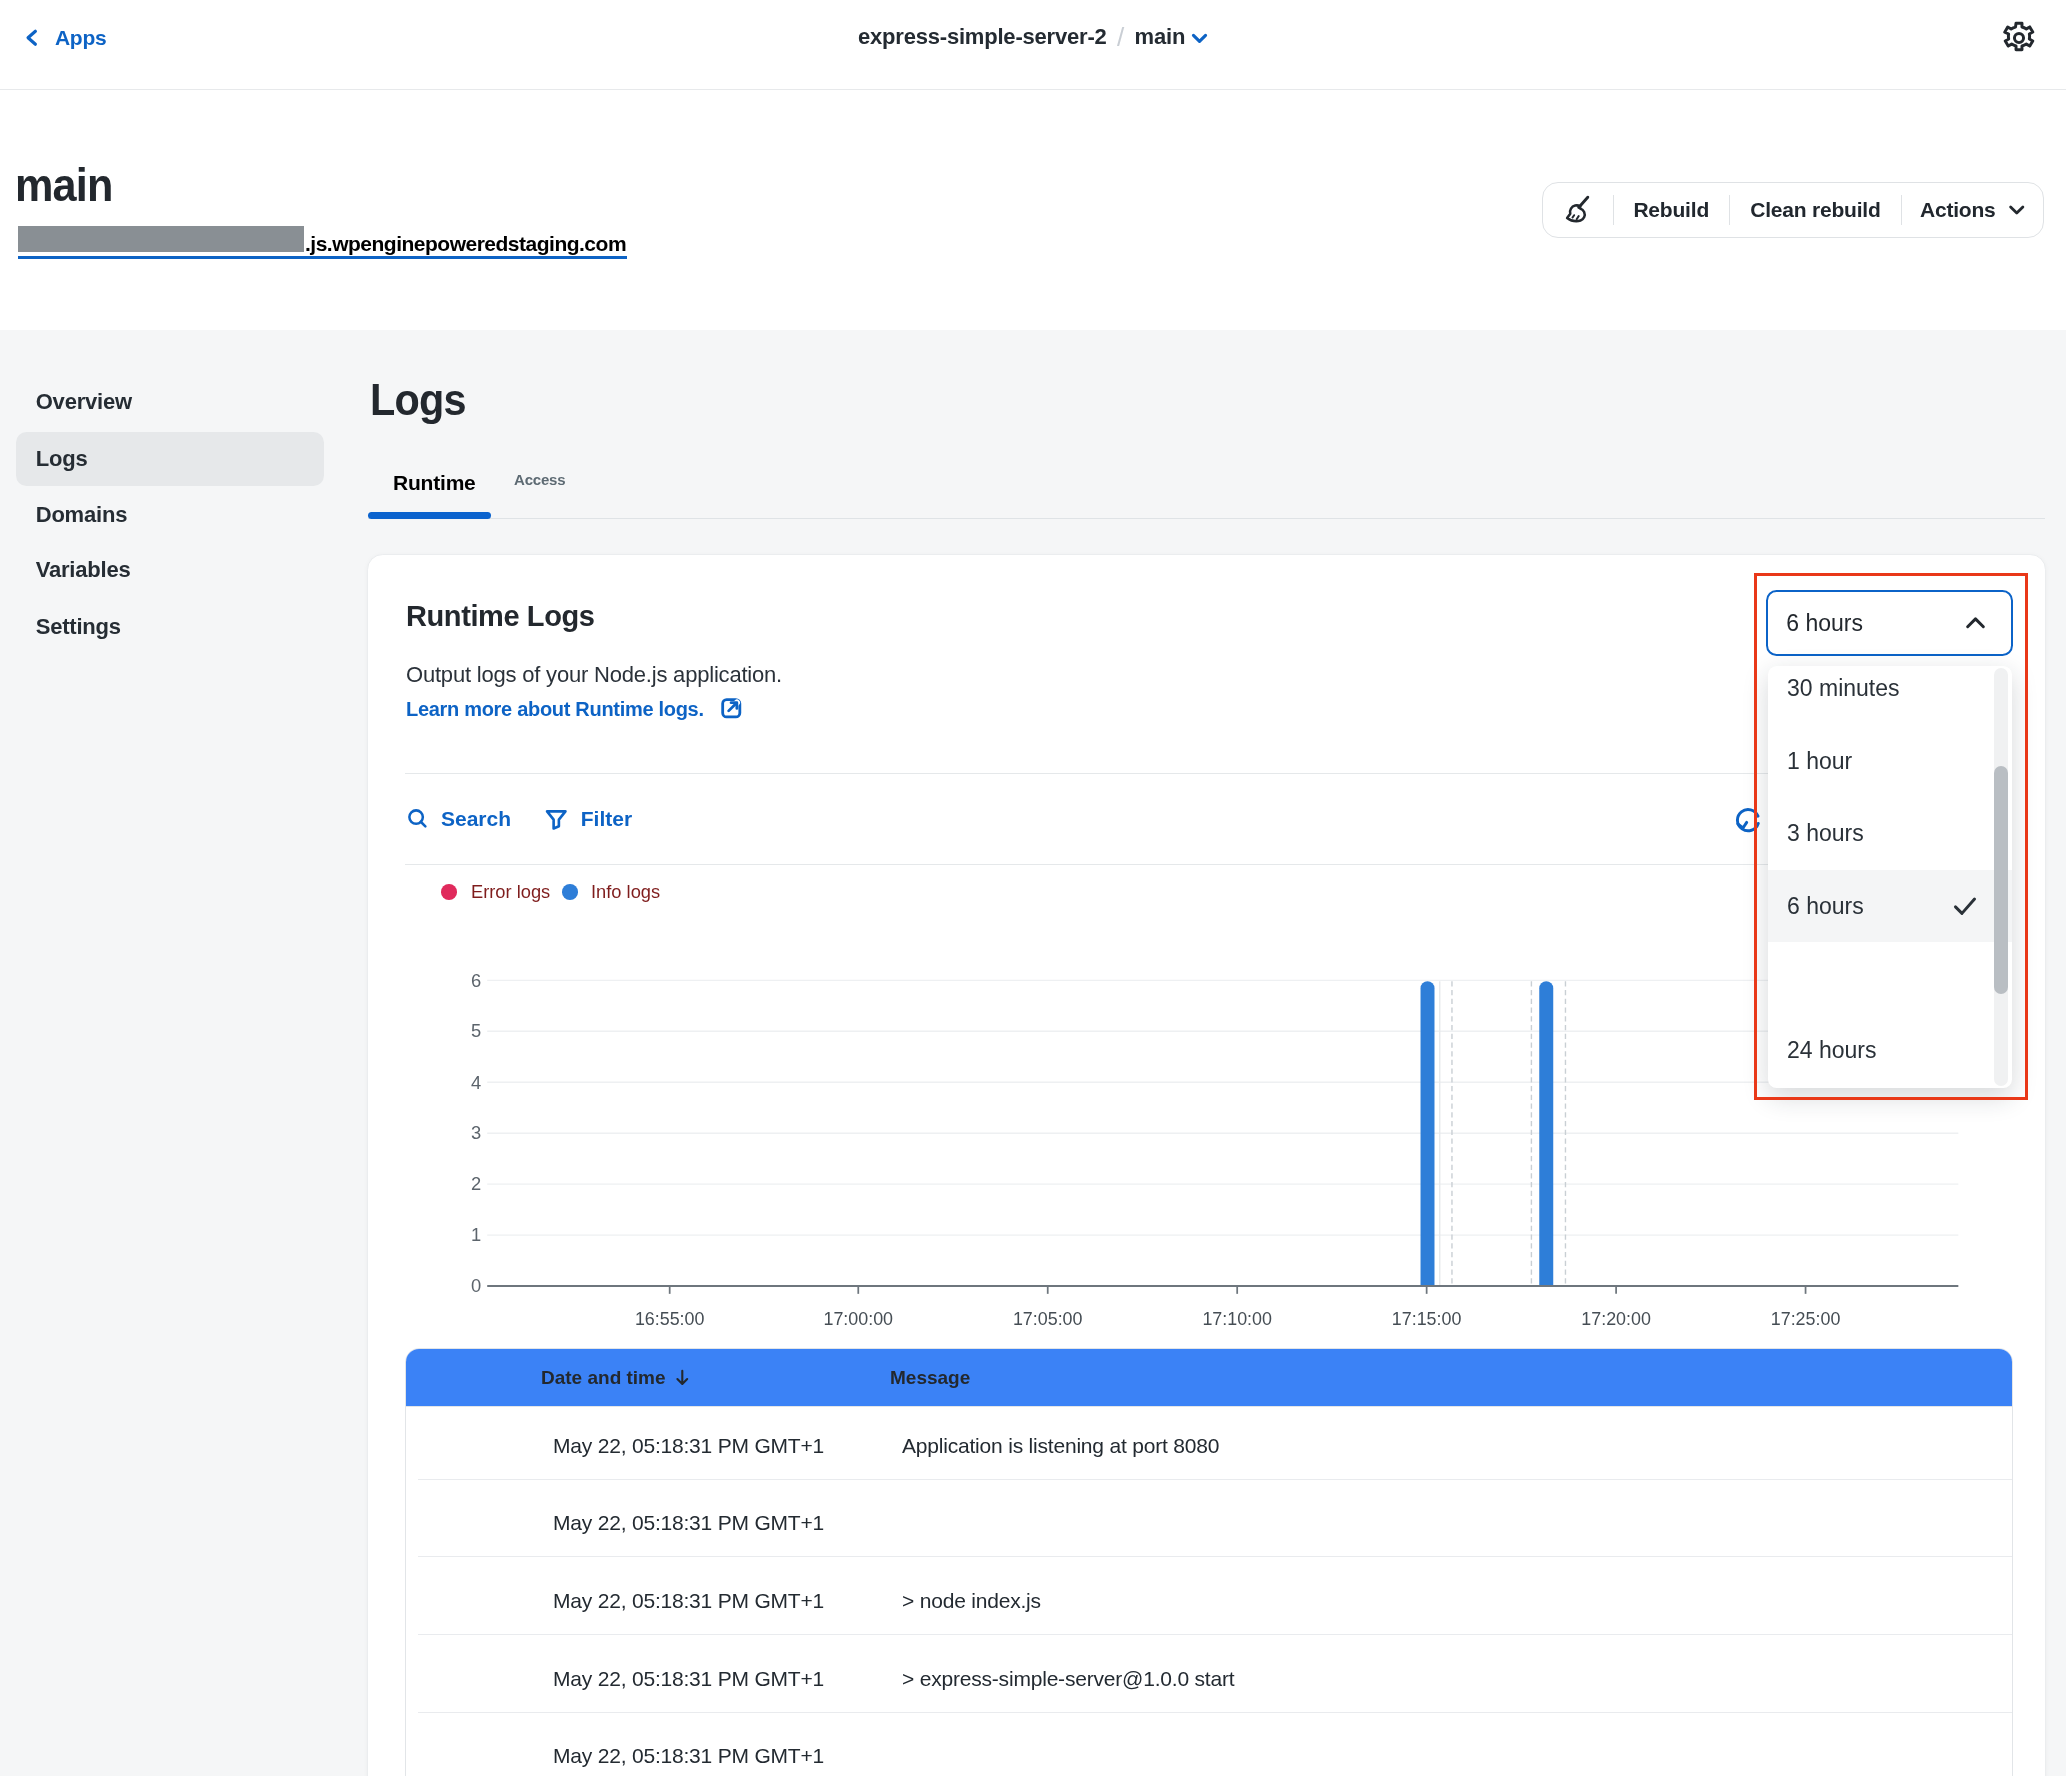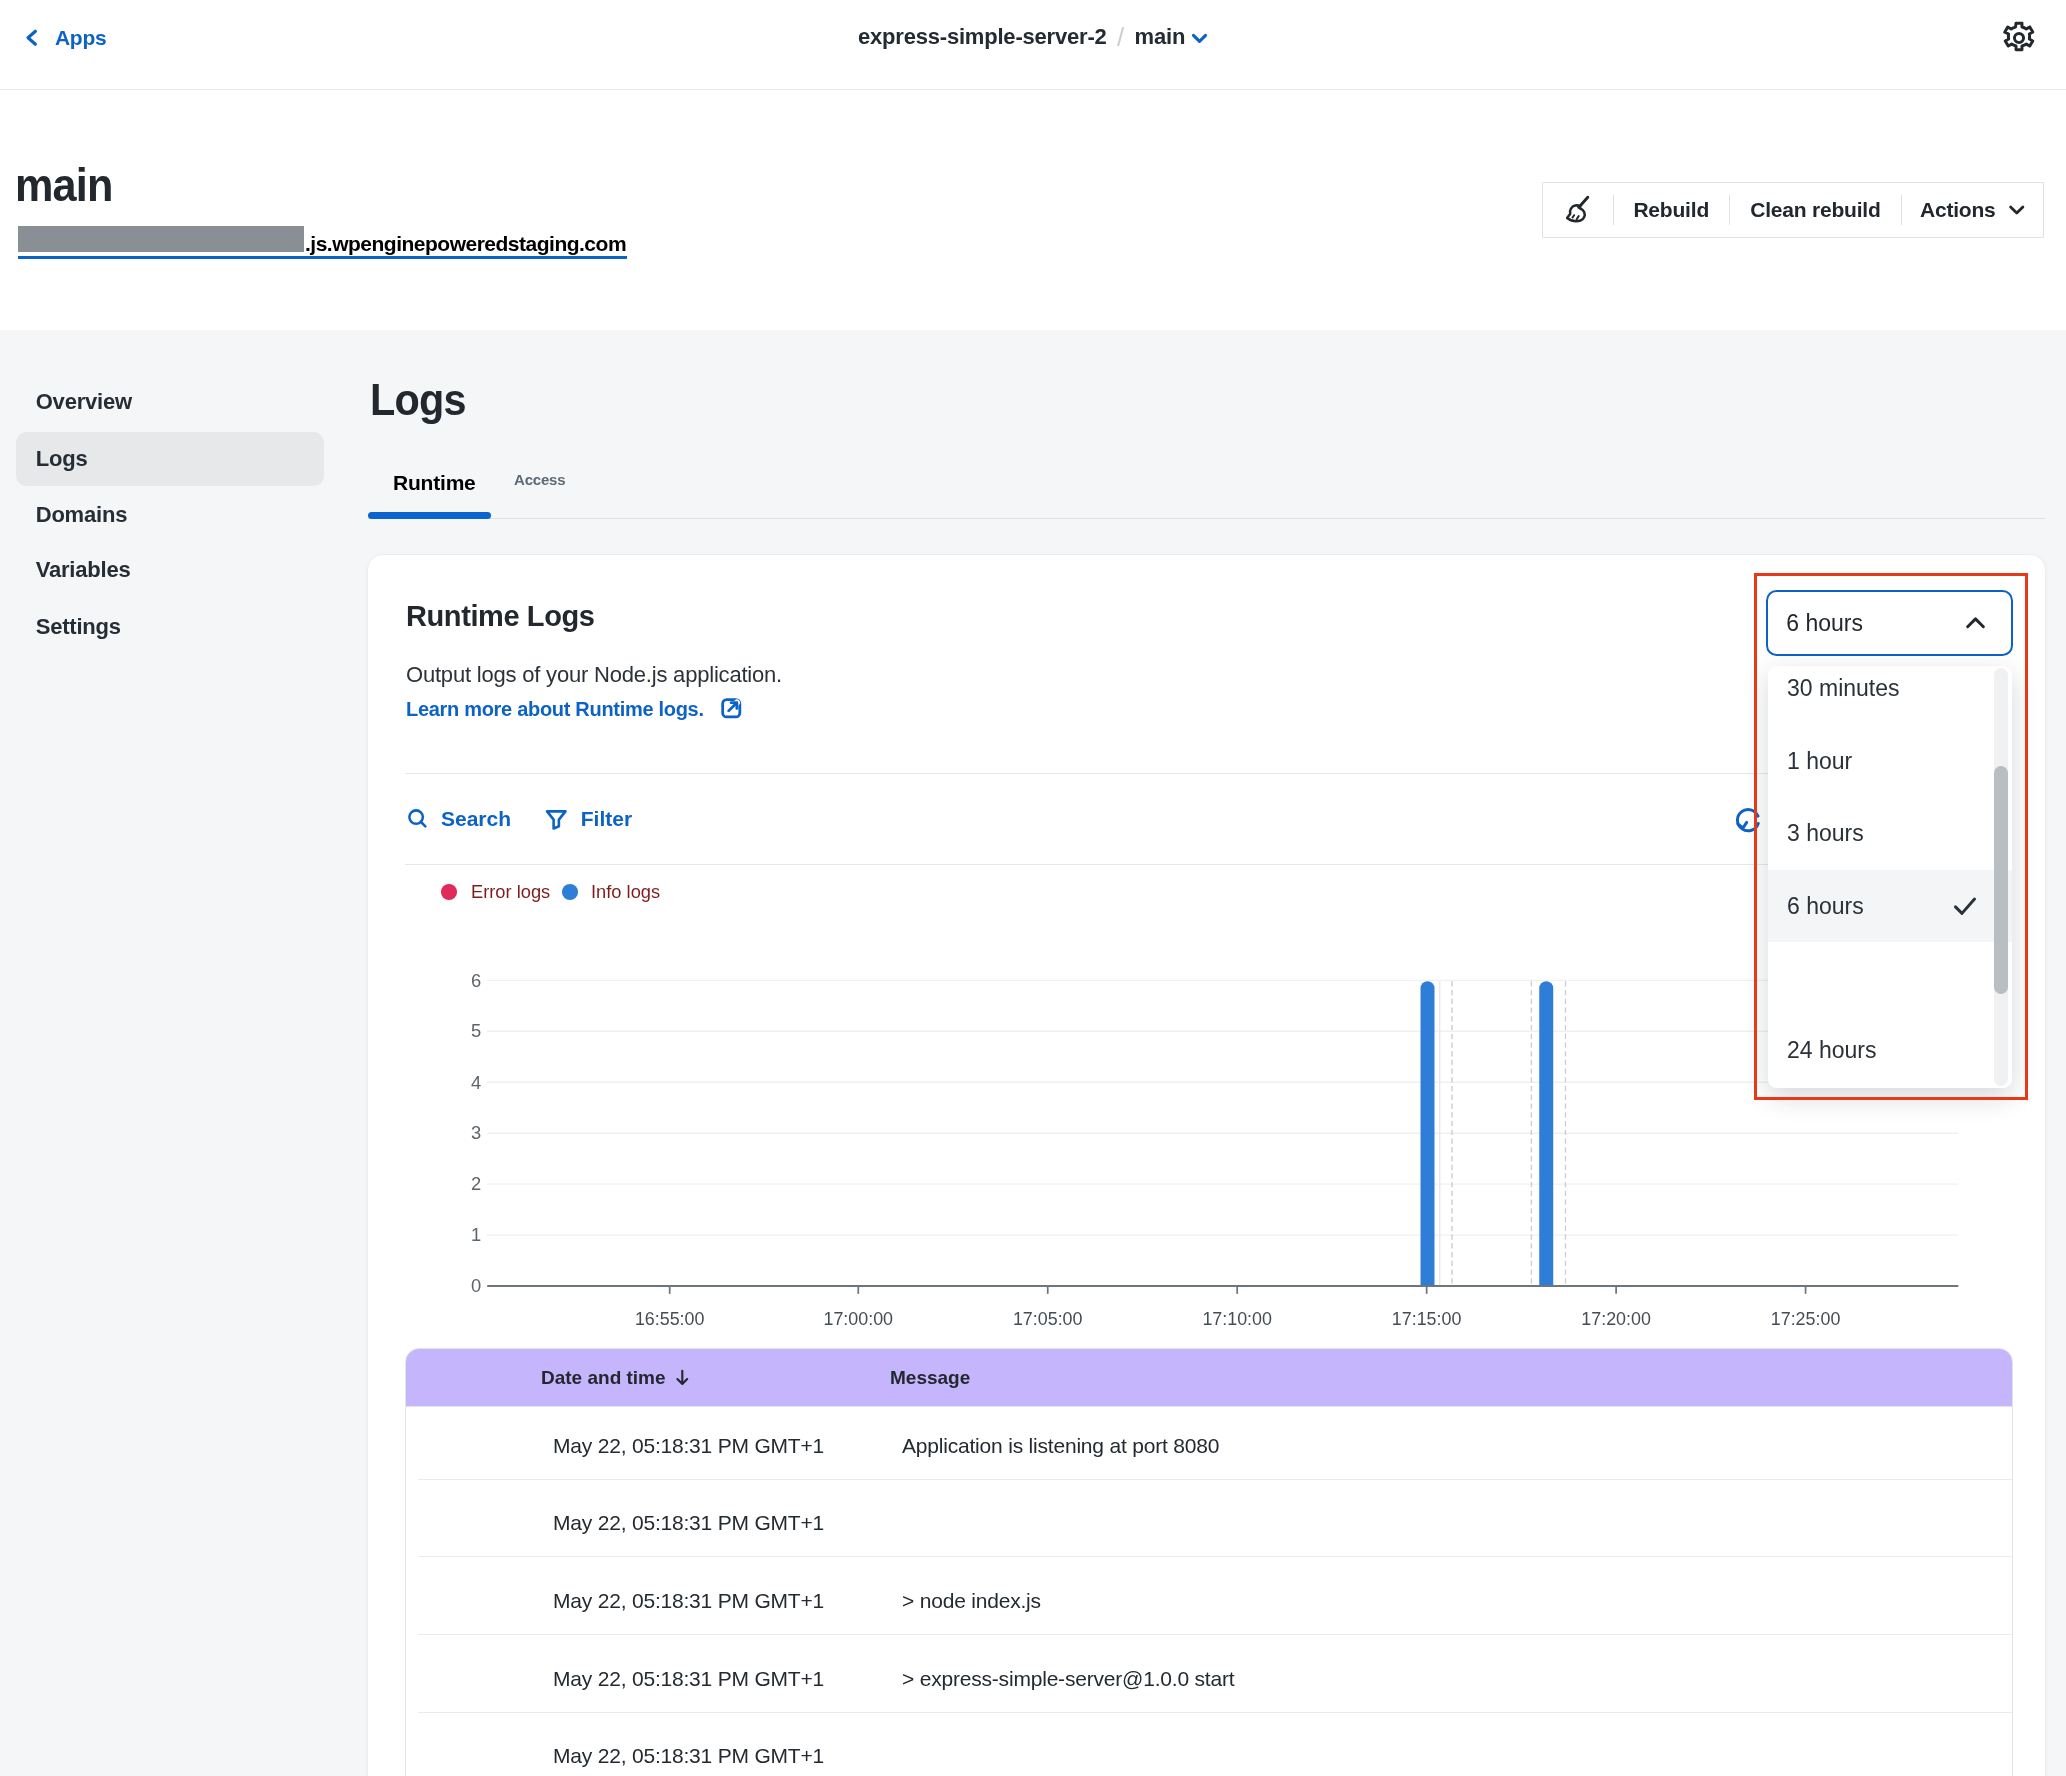--- a/index.html
+++ b/index.html
@@ -22,21 +22,21 @@
 
 
 #hero { position:absolute; left:0; top:90px; width:2067px; height:240px; background:#fff; }
 #h-main { position:absolute; left:15px; top:71px; font-size:47px; line-height:1; font-weight:bold;
   color:#23282e; letter-spacing:-0.9px; transform:scaleX(0.92); transform-origin:left top; }
 #h-link { position:absolute; left:305px; top:143px; font-size:21px; line-height:1; font-weight:bold;
   color:#000000; letter-spacing:-0.5px;}
 #redact { position:absolute; left:18.3px; top:136px; width:286px; height:26px; background:#898f94; }
 #lunder { position:absolute; left:18.3px; top:166px; width:609px; height:2.6px; background:#0d63c5; }
 #btngroup { position:absolute; left:1542px; top:92px; width:502px; height:56px;
-  background:#fff; border:0.9px solid #dfe2e5; border-radius:1px; display:flex;
+  background:#fff; border:0.9px solid #dfe2e5; border-radius:16px; display:flex;
   align-items:center; }
 #btngroup .seg { display:flex; align-items:center; justify-content:center;
   font-size:21px; font-weight:bold; color:#21272e; letter-spacing:-0.2px; }
 #btngroup .div { width:0.9px; height:30px; background:#dfe2e5; }
 
 
 #lower { position:absolute; left:0; top:330px; width:2067px; height:1446px;
   background:#f5f6f7;padding-left:12px; }
 
 
@@ -69,21 +69,21 @@
 .carddiv { position:absolute; left:37px; width:1607px; height:0.9px; background:#e5e8ea; }
 #sf-row { position:absolute; left:38px; top:251px; height:26px; display:flex;
   align-items:center; font-size:21px; font-weight:bold; color:#0d63c5; }
 #legend { position:absolute; left:73px; top:328px; width:349px; height:19px;
   font-size:18.3px; line-height:17.5px; color:#7f1d1d;text-align:right; }
 .dot { width:15.7px; height:15.7px; border-radius:50%; display:inline-block; }
 
 
 #tbl { position:absolute; left:37px; top:793px; width:1608px; height:489px;
   border:0.9px solid #e2e5e8; border-radius:14px 14px 0 0; background:#fff; overflow:hidden; }
-#tbl-head { position:absolute; left:0; top:0; width:100%; height:58px; background:#c4b5fd;
+#tbl-head { position:absolute; left:0; top:0; width:100%; height:58px; background:#3b82f6;
   border-bottom:0.9px solid #e2e5e8; }
 #tbl-head .c1 { position:absolute; left:135px; top:18.3px; font-size:19px; font-weight:bold; color:#23282e;}
 #tbl-head .c2 { position:absolute; left:484px; top:18.3px; font-size:19px; font-weight:bold; color:#23282e;}
 .trow { position:absolute; left:12px; width:100%; height:72px; border-bottom:0.9px solid #e9ebee; }
 .trow .c1 { position:absolute; left:135px; top:26px; font-size:21px; color:#232a31; letter-spacing:-0.2px;}
 .trow .c2 { position:absolute; left:484px; top:26px; font-size:21px; color:#232a31; letter-spacing:-0.2px;}
 
 
 #sel { position:absolute; left:1766px; top:590px; width:247px; height:66px;
   background:#fff; border:2.6px solid #0b63c8; border-radius:10.5px; }

